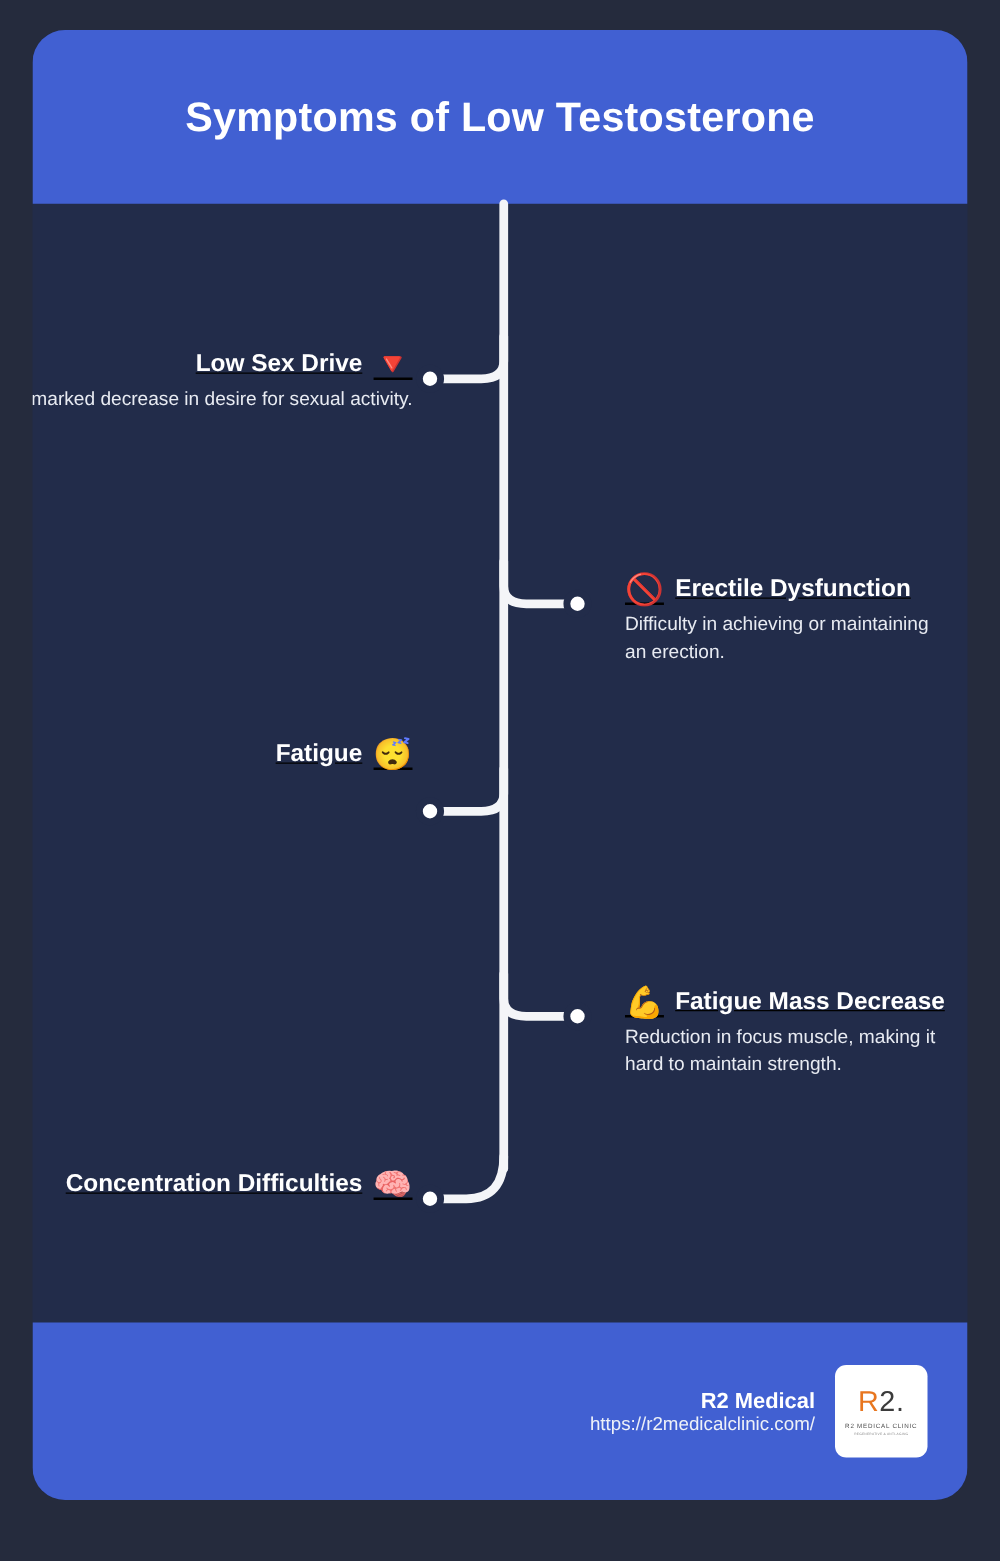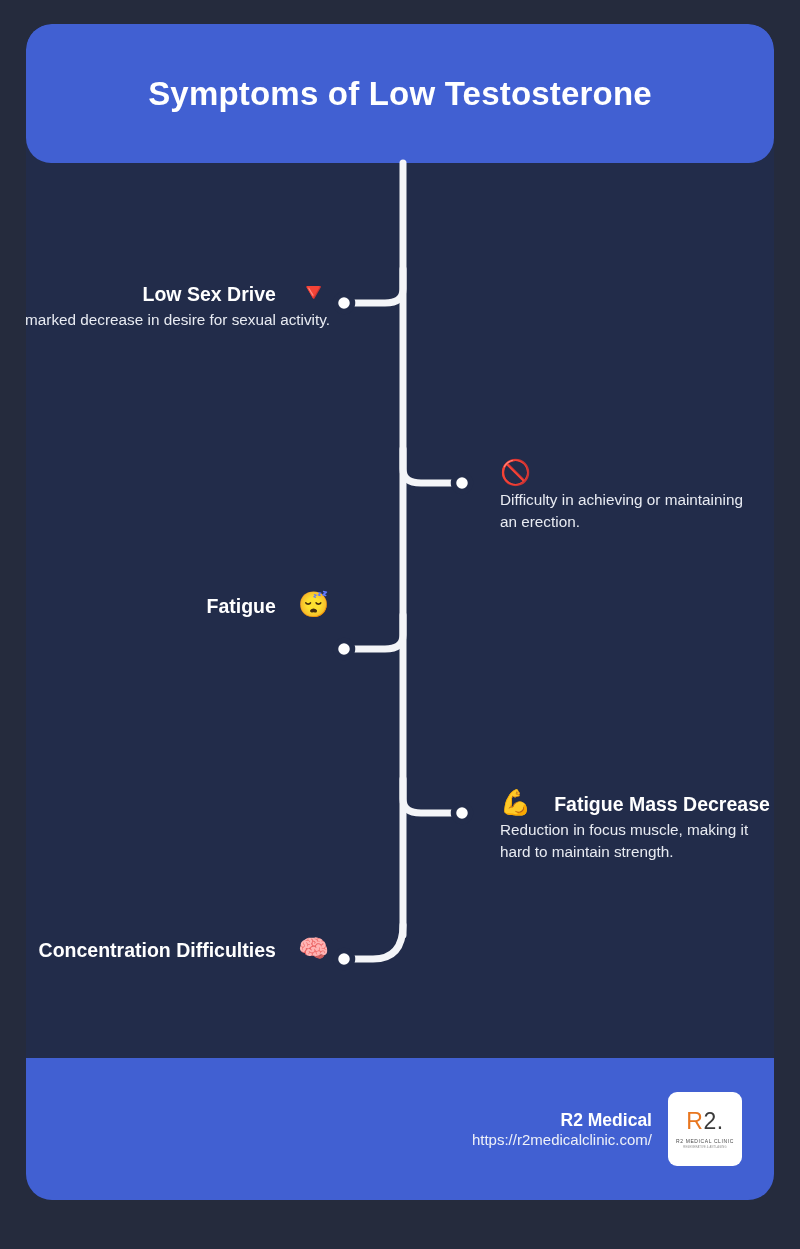--- a/index.html
+++ b/index.html
@@ -35,21 +35,20 @@
   .header {
     position: absolute;
     left: 0;
     top: 0;
     width: 748px;
     height: 139px;
     background: #4160d2;
     display: flex;
     align-items: center;
     justify-content: center;
-    border-radius: 25px;
   }
   .header-title {
     color: #ffffff;
     font-size: 33px;
     font-weight: bold;
     letter-spacing: 0.2px;
     text-align: center;
   }
 
   
@@ -70,23 +69,24 @@
   }
   .item-left  { right: 444px; text-align: right; justify-content: flex-end; }
   .item-right { left: 474px;  text-align: left;  justify-content: flex-start; }
 
   .item-body { max-width: 258px; }
   .item-left .item-body { width: 330px; max-width: 330px; }
   .item-right .item-body { width: 258px; }
 
   .item-head {
     display: flex;
-    align-items: flex-end;
-    gap: 23px;
+    align-items: flex-start;
+    gap: 9px;
     margin-bottom: 4px;
+    text-decoration: underline;
   }
   .item-left .item-head { justify-content: flex-end; }
   .item-right .item-head { justify-content: flex-start; }
 
   .item-title {
     color: #ffffff;
     font-size: 19.5px;
     font-weight: bold;
     line-height: 1.15;
     white-space: nowrap;
@@ -203,20 +203,21 @@
           <span class="item-emoji">🔻</span>
         </div>
         <div class="item-desc">A marked decrease in desire for sexual activity.</div>
       </div>
     </div>
 
     <div class="item item-right" style="top:436px;">
       <div class="item-body">
         <div class="item-head">
           <span class="item-emoji">🚫</span>
+          <span class="item-title">Erectile Dysfunction</span>
         </div>
         <div class="item-desc">Difficulty in achieving or maintaining an erection.</div>
       </div>
     </div>
 
     <div class="item item-left" style="top:568px;">
       <div class="item-body">
         <div class="item-head">
           <span class="item-title">Fatigue</span>
           <span class="item-emoji">😴</span>

